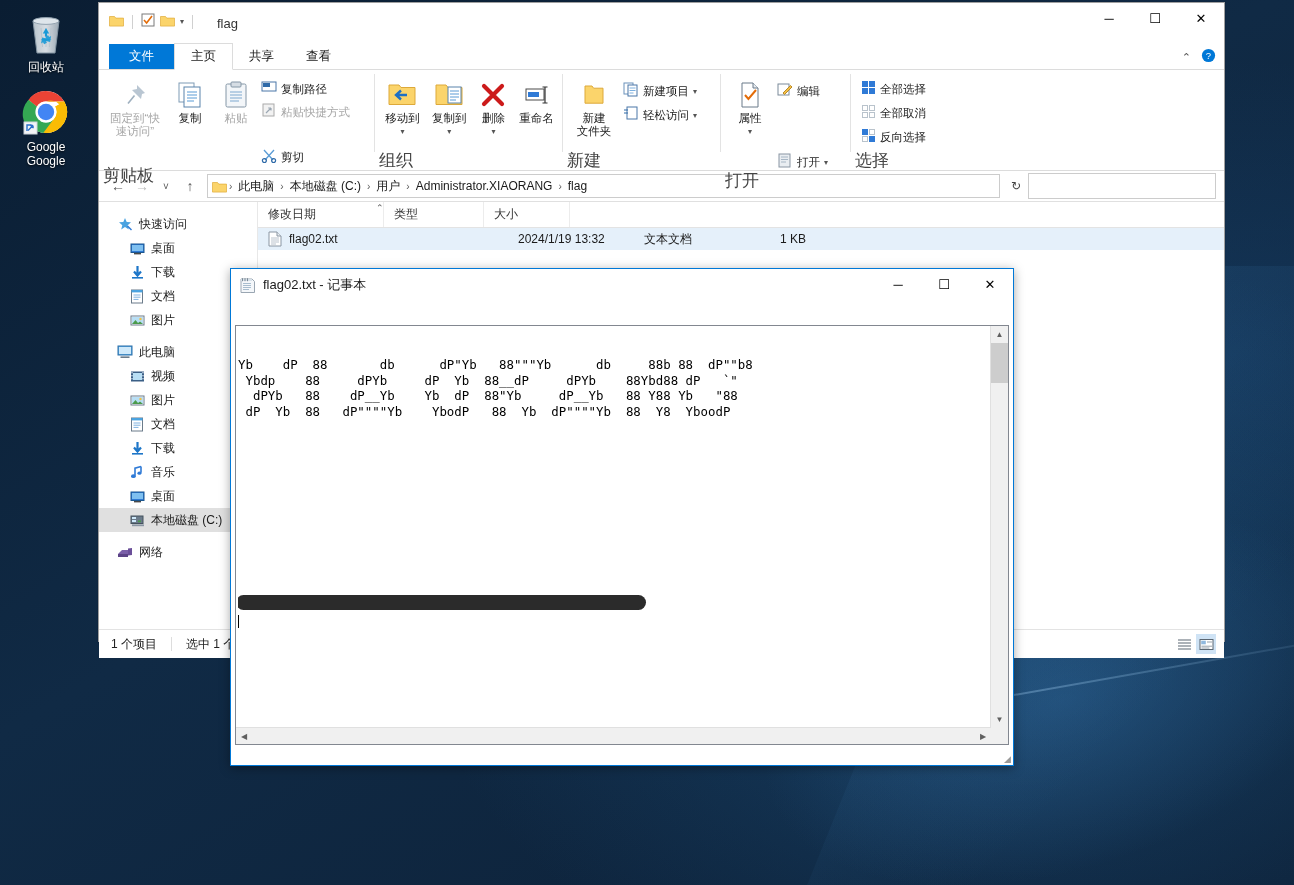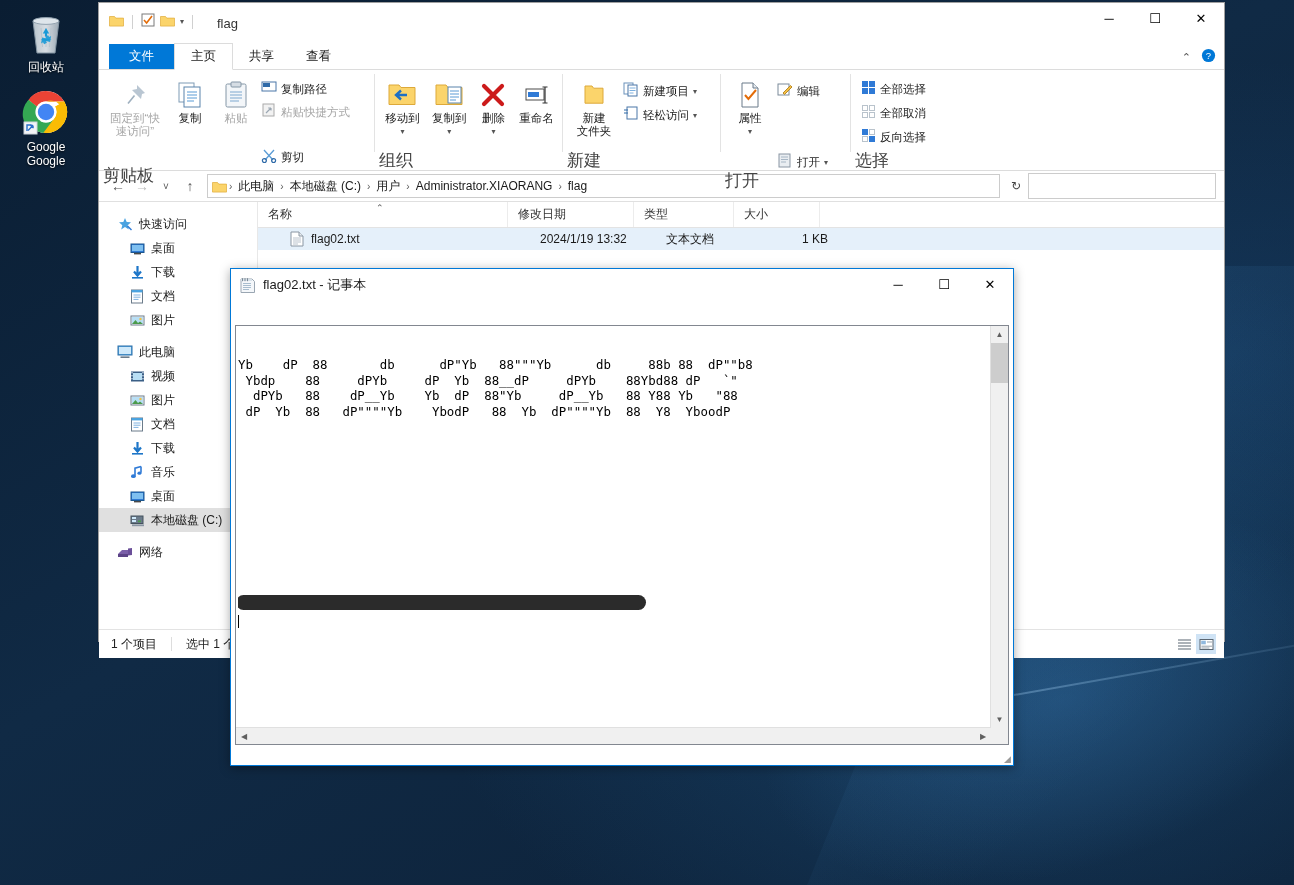--- a/index.html
+++ b/index.html
@@ -98,21 +98,21 @@
   .navgap{height:8px;}
 
   #ex-list{flex:1;background:#fff;position:relative;}
   #ex-cols{height:25px;border-bottom:1px solid #e3e3e3;display:flex;align-items:center;
     font-size:12px;color:#333;position:relative;background:#fff;}
   .col{padding-left:10px;height:25px;line-height:25px;border-right:1px solid #ececec;
     box-sizing:border-box;cursor:default;}
   .col.num{text-align:left;}
   .sortmark{position:absolute;left:118px;top:1px;font-size:9px;color:#555;}
   .row{height:22px;display:flex;align-items:center;font-size:12px;color:#1a1a1a;}
-  .row.sel{background:#e5f0fa;padding-left:22px;}
+  .row.sel{background:#e5f0fa;}
   .cell{padding-left:10px;box-sizing:border-box;overflow:hidden;white-space:nowrap;}
   .cell.right{text-align:right;padding-right:14px;padding-left:0;}
 
   
   #ex-status{height:28px;border-top:1px solid #e3e3e3;background:#fff;display:flex;
     align-items:center;gap:0;padding-left:12px;font-size:12px;color:#222;position:relative;}
   #ex-status .sv{padding-right:14px;}
   #ex-status .divider{width:1px;height:14px;background:#ddd;margin-right:14px;}
   .viewbtns{position:absolute;right:8px;top:4px;display:flex;gap:2px;}
   .viewbtn{width:20px;height:20px;display:flex;align-items:center;justify-content:center;cursor:default;}
@@ -688,21 +688,20 @@
               <path d="M1 9 v3 h10 v-3" fill="#5c4487"></path>
               <rect x="11" y="5" width="4" height="7" fill="#6b4f99" transform="skewY(-8)"></rect>
             </svg>
         </span>
         <span>网络</span>
       </div>
     </div>
 
     <div id="ex-list">
       <div id="ex-cols">
-        <div class="col" style="width:250px;">名称</div>
         <div class="col" style="width:126px;">修改日期</div>
         <div class="col" style="width:100px;">类型</div>
         <div class="col num" style="width:86px;">大小</div>
         <div class="sortmark">⌃</div>
       </div>
 
       <div class="row sel">
         <div class="cell" style="width:250px;display:flex;align-items:center;gap:7px;">
           <span style="display:flex;">
             <svg width="14" height="16" viewBox="0 0 14 16">

